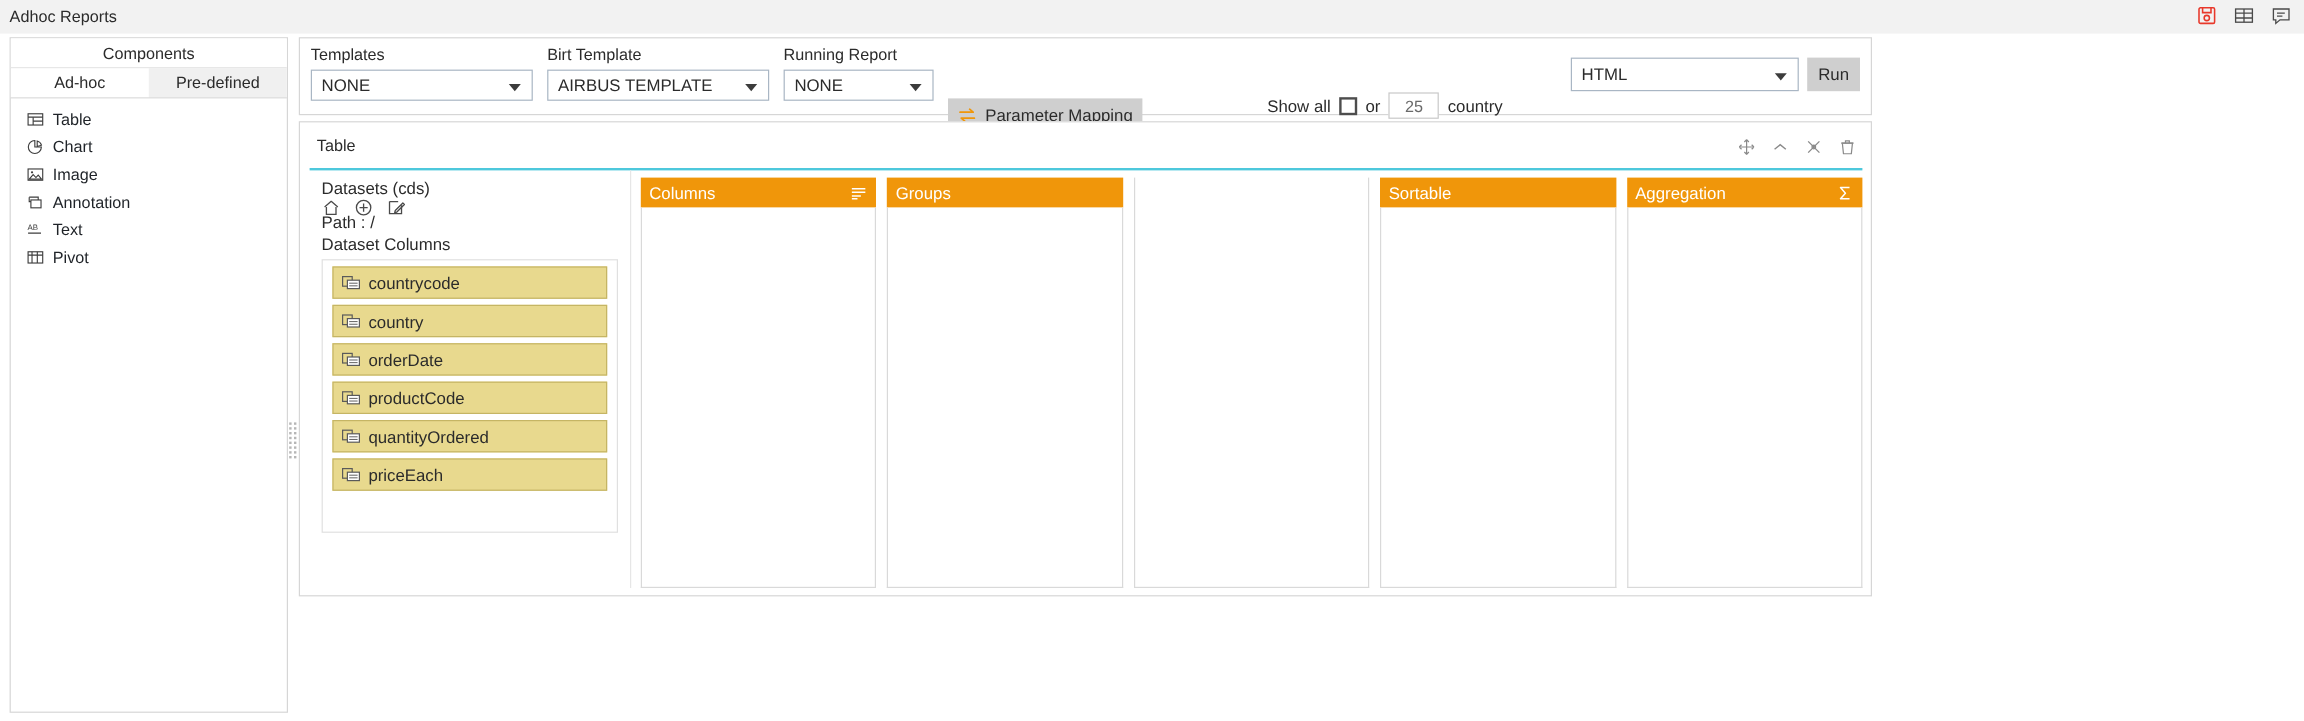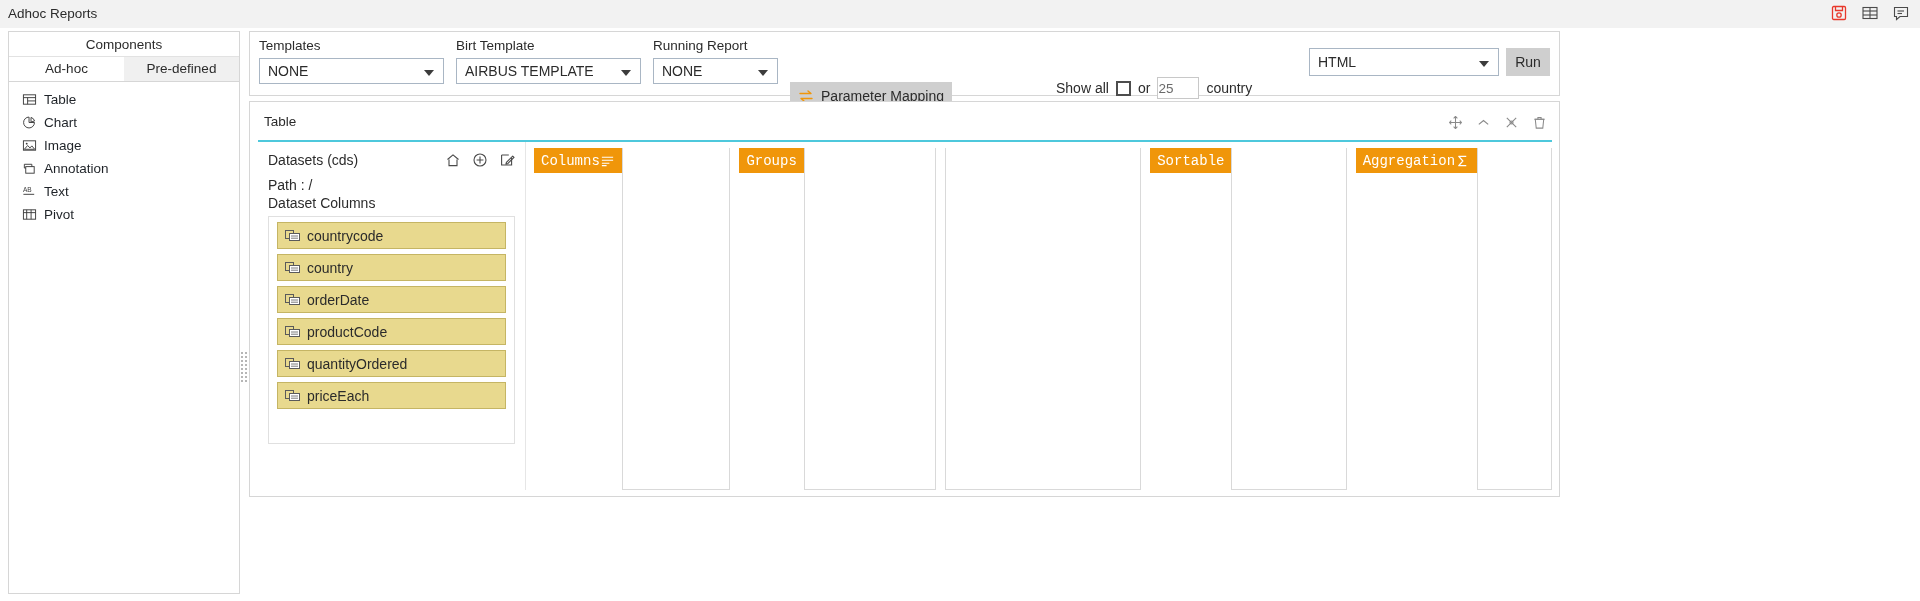--- a/index.html
+++ b/index.html
@@ -93,21 +93,21 @@
   .showall-wrap {
     position: absolute; top: 45px; display: flex; align-items: center; gap: 7px;
     font-size: 14px; color: #2b2b2b;
   }
   .cbx {
     width: 15px; height: 15px; border: 2px solid #4d4d4d; background: #fff;
     display: inline-block; cursor: pointer;
   }
   .num-input {
     width: 42px; height: 22px; border: 1px solid #c8c8c8; background: #fff;
-    font-size: 13.5px; color: #6a6a6a; 
+    font-size: 13.5px; color: #6a6a6a; text-align: center;
     font-family: "Liberation Sans", sans-serif;
   }
 
   
   .content {
     position: absolute; left: 249px; top: 101px;
     width: 1311px; height: 396px;
     background: #ffffff; border: 1px solid #d6d6d6;
   }
   .content-title {
@@ -128,22 +128,23 @@
   }
 
   
   .ds {
     width: 268px; flex: 0 0 268px;
     border-right: 1px solid #e6e6e6;
     padding: 7px 10px 0 10px;
     position: relative;
   }
   .ds-head {
-    display: flex; align-items: center; justify-content: space-between;
+    display: flex; justify-content: space-between;
     height: 22px;
+    flex-direction: column;
   }
   .ds-head-label { font-size: 14px; color: #2b2b2b; }
   .ds-head-icons { display: flex; gap: 11px; align-items: center; }
   .ds-ico { width: 16px; height: 16px; cursor: pointer; display: block; }
   .ds-select {
     margin-top: 6px; height: 26px; width: 100%;
     border: 1px solid #9aa7b5; background: #fff;
     font-size: 14px; color: #2b2b2b; line-height: 24px;
     padding-left: 7px; position: relative; cursor: pointer;
   }
@@ -160,21 +161,21 @@
   .chip {
     margin: 5px 8px 0 8px; height: 27px;
     background: #e8d98e; border: 1px solid #c5b564;
     display: flex; align-items: center; gap: 7px; padding-left: 7px;
     font-size: 14px; color: #2b2b2b; cursor: grab;
   }
   .chip-ico { width: 15px; height: 14px; flex: 0 0 15px; }
 
   
   .zones { flex: 1; display: flex; gap: 9px; padding: 6px 0 0 8px; }
-  .zone { flex: 1; display: flex; flex-direction: row; font-family: Liberation Mono, monospace; }
+  .zone { flex: 1; display: flex; flex-direction: column; }
   .zone-head {
     height: 25px; background: #f0960a; color: #ffffff;
     font-size: 14px; display: flex; align-items: center;
     padding: 0 7px; justify-content: space-between;
   }
   .zone-head-ico { width: 15px; height: 14px; }
   .zone-body {
     flex: 1; border: 1px solid #d9d9d9; border-top: none; background: #fff;
   }
 </style>

